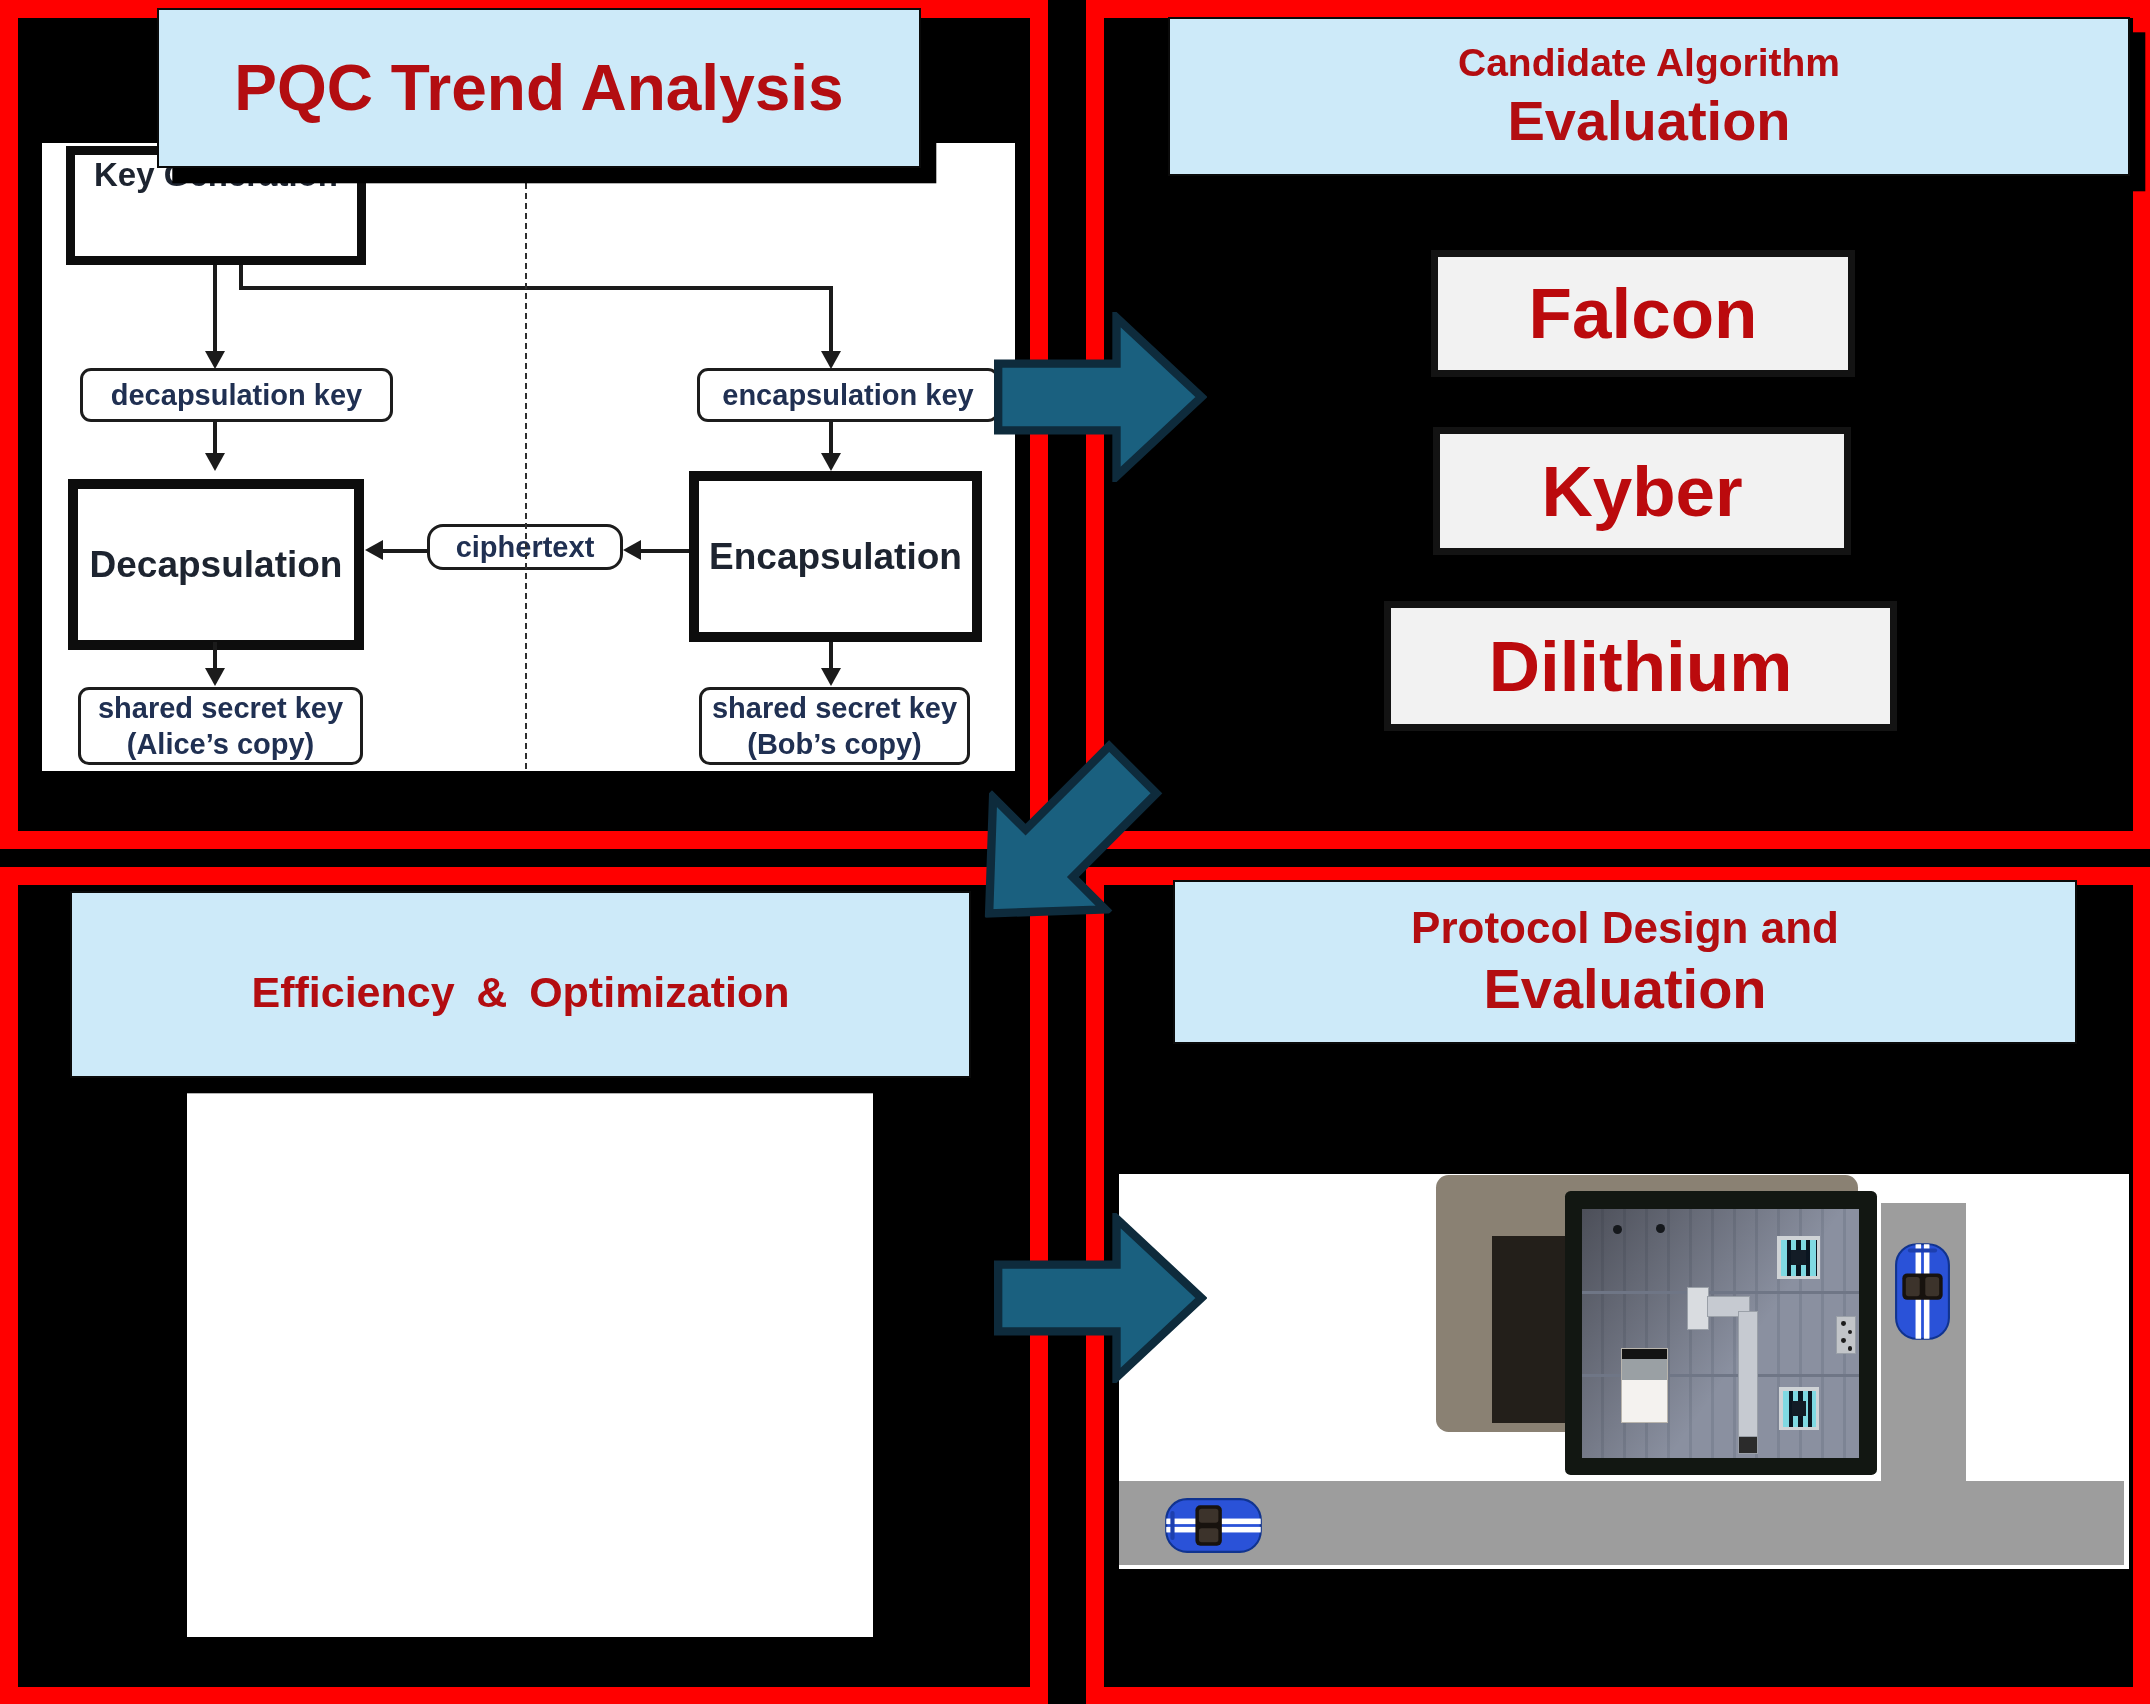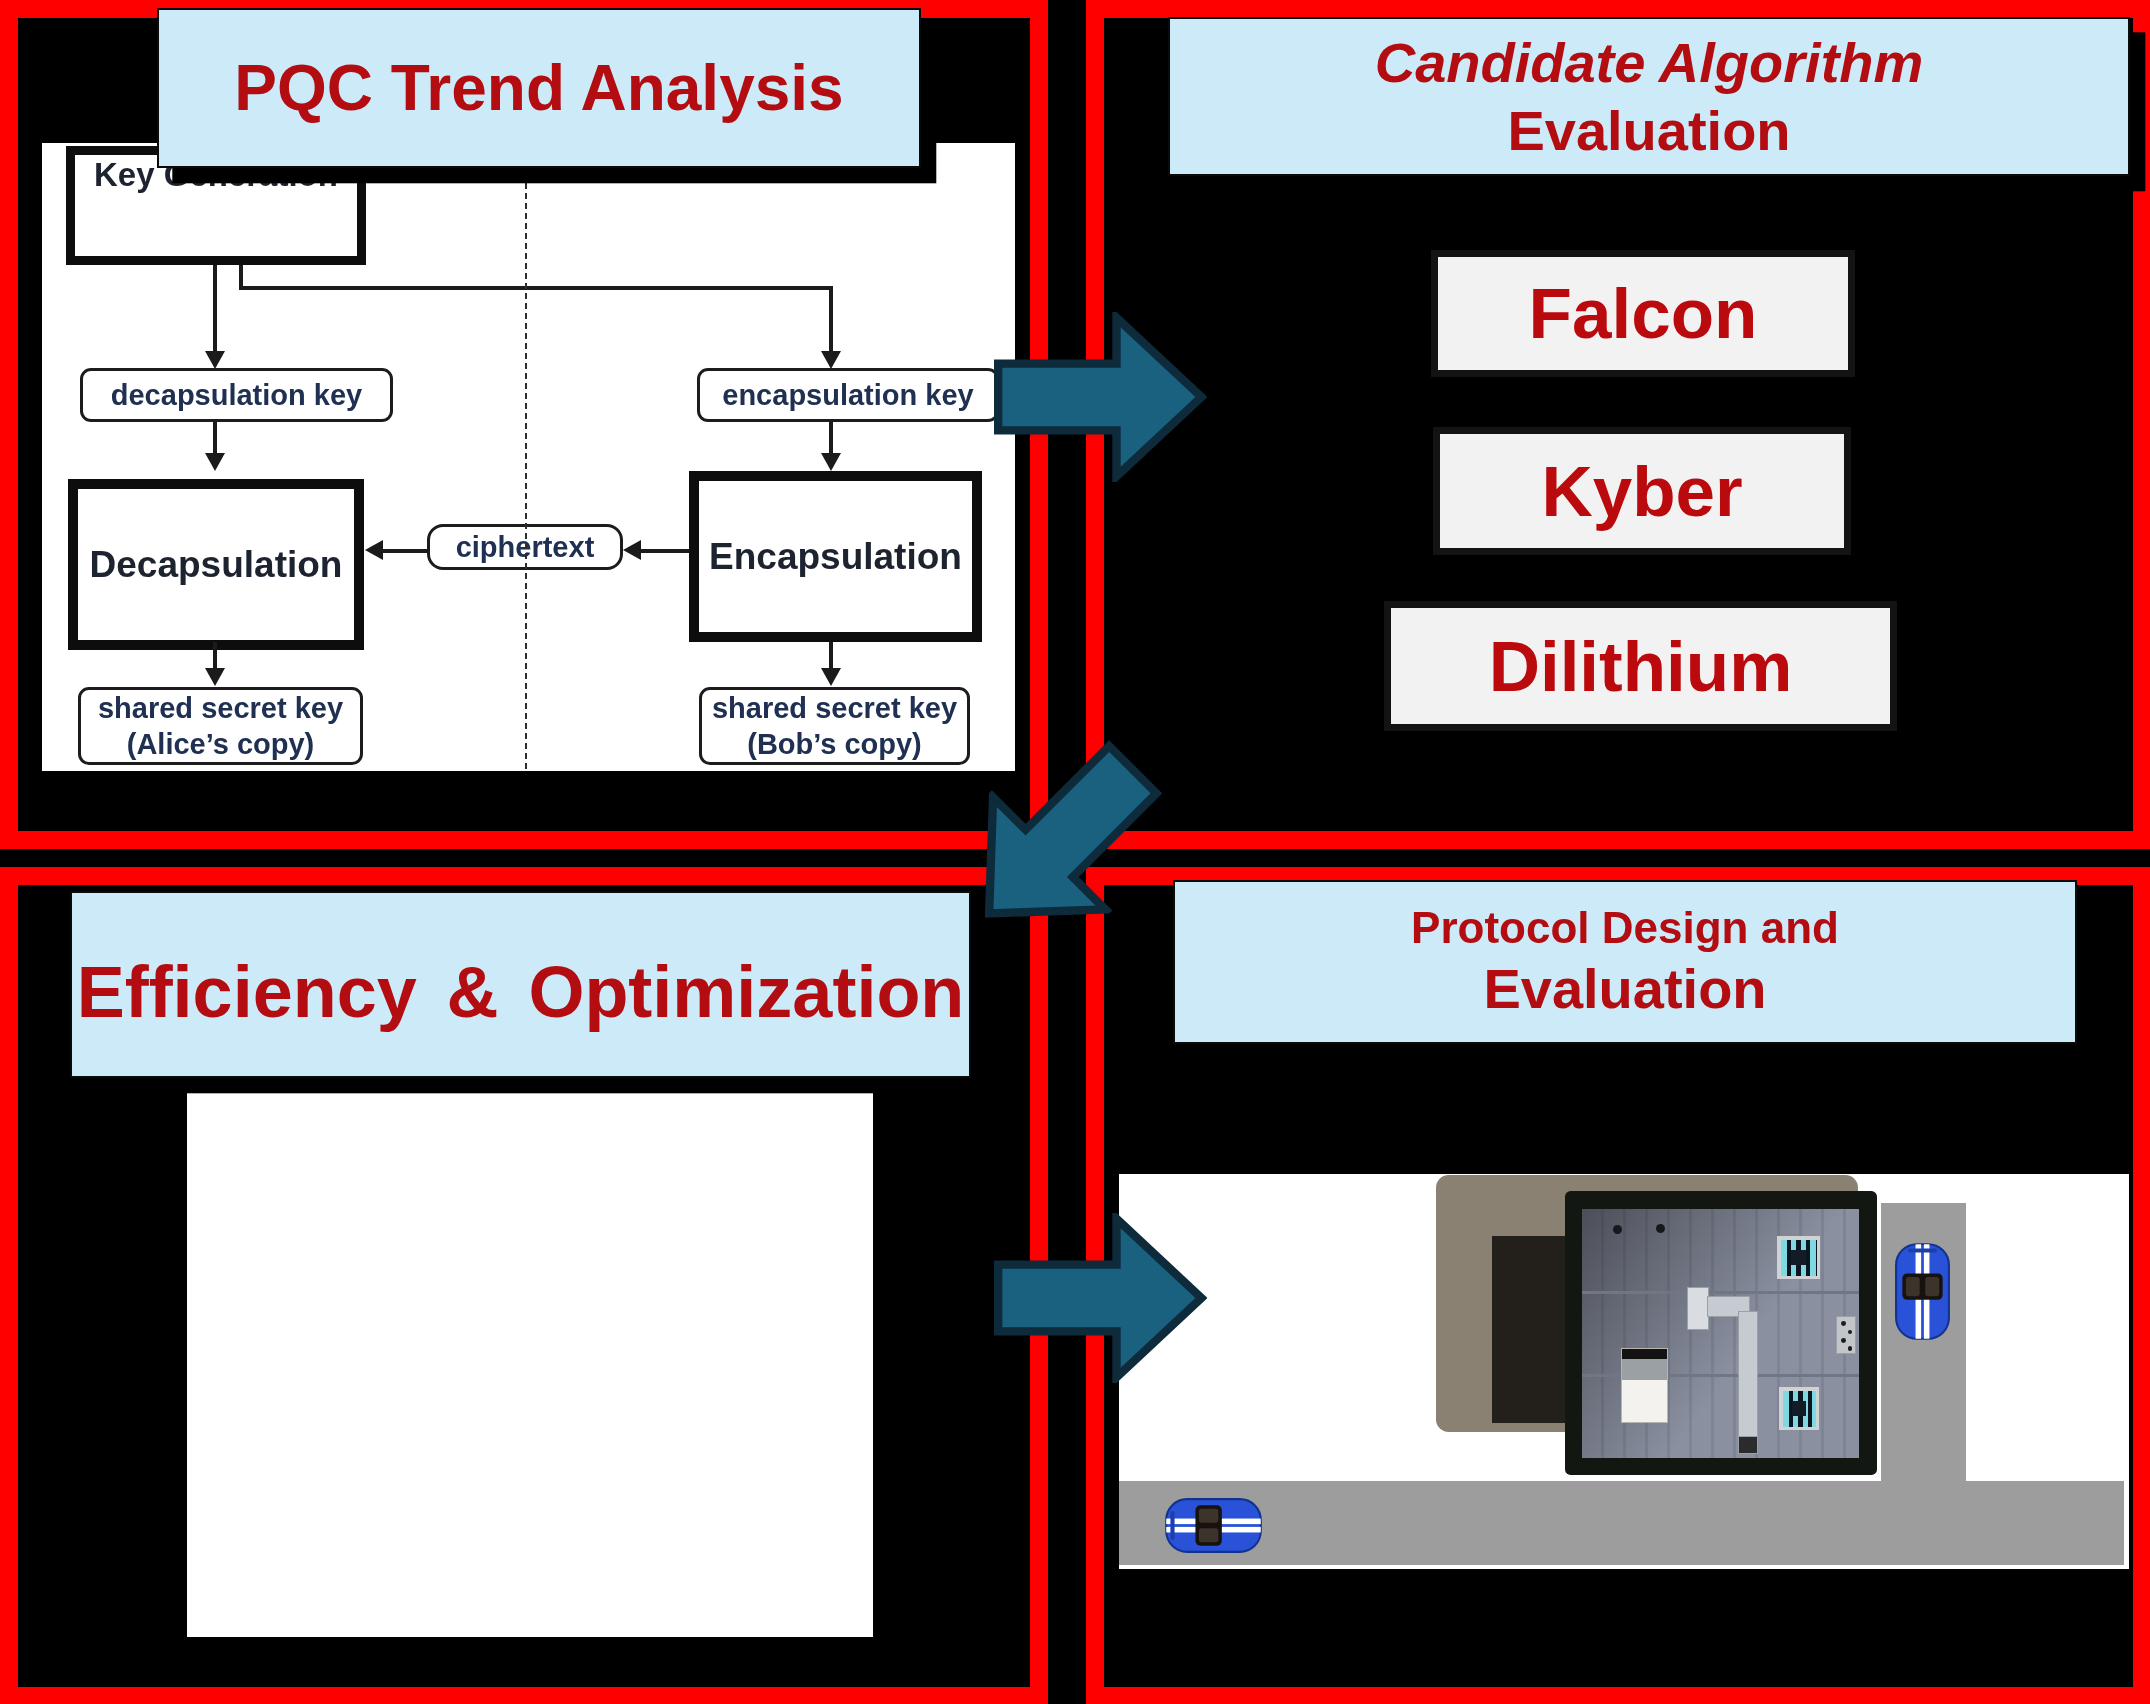--- a/index.html
+++ b/index.html
@@ -126,36 +126,36 @@
     <span class="kemlabel-text">(Bob’s copy)</span>
   </div>
 
   <div id="kem-divider"></div>
 
   <div class="banner" style="left:157px;top:8px;width:764px;height:160px;">
     <span class="banner-text" style="font-size:64px;">PQC Trend Analysis</span>
   </div>
 
   <div class="banner" style="left:1168px;top:17.4px;width:962px;height:159px;">
-    <span class="banner-text" style="font-size:56px;font-style:italic;">Candidate Algorithm</span>
+    <span class="banner-text" style="font-size:39px;">Candidate Algorithm</span>
     <span class="banner-text" style="font-size:56px;">Evaluation</span>
   </div>
 
   <div class="algo" style="left:1433px;top:427px;width:418px;height:128px;">
     <span class="algo-text">Kyber</span>
   </div>
   <div class="algo" style="left:1431px;top:250px;width:424px;height:127px;">
     <span class="algo-text">Falcon</span>
   </div>
   <div class="algo" style="left:1384px;top:601px;width:513px;height:130px;">
     <span class="algo-text">Dilithium</span>
   </div>
 
   <div class="banner" style="left:70px;top:891px;width:901px;height:187px;">
-    <span class="banner-text" style="font-size:72px;word-spacing:9.8px;margin-top:16px;">Efficiency &amp; Optimization</span>
+    <span class="banner-text" style="font-size:43px;word-spacing:9.8px;margin-top:16px;">Efficiency &amp; Optimization</span>
   </div>
 
   <div id="spdu-outer"></div>
   <div id="spdu-inner">
     <div class="spdu-title">Secure Protocol Data Unit (SPDU)</div>
   </div>
   <div id="spdu-cert">
     <div class="spdu-title">Digital Certificate</div>
   </div>
   <div class="spdu-box" style="left:279px;top:1234px;width:478px;height:73px;">

